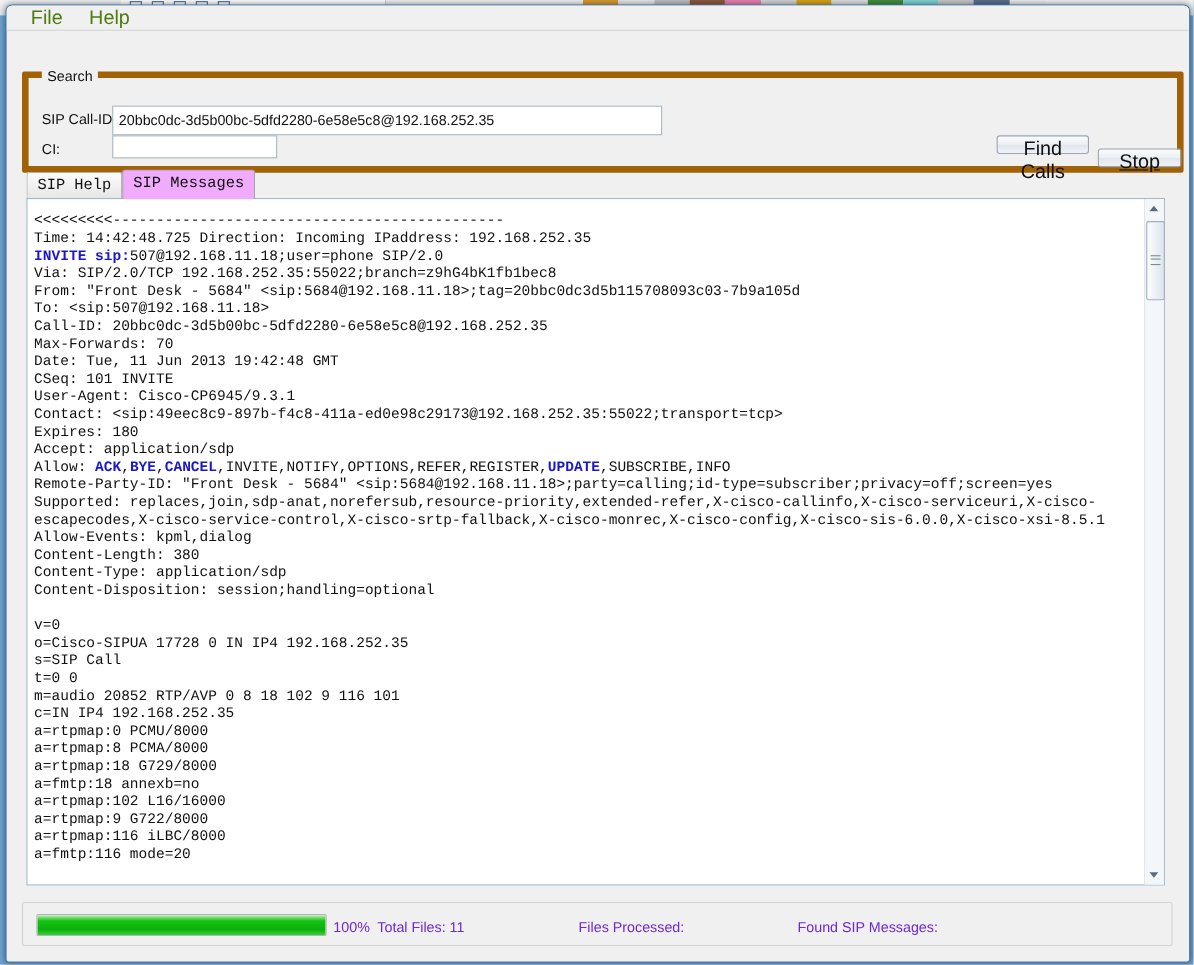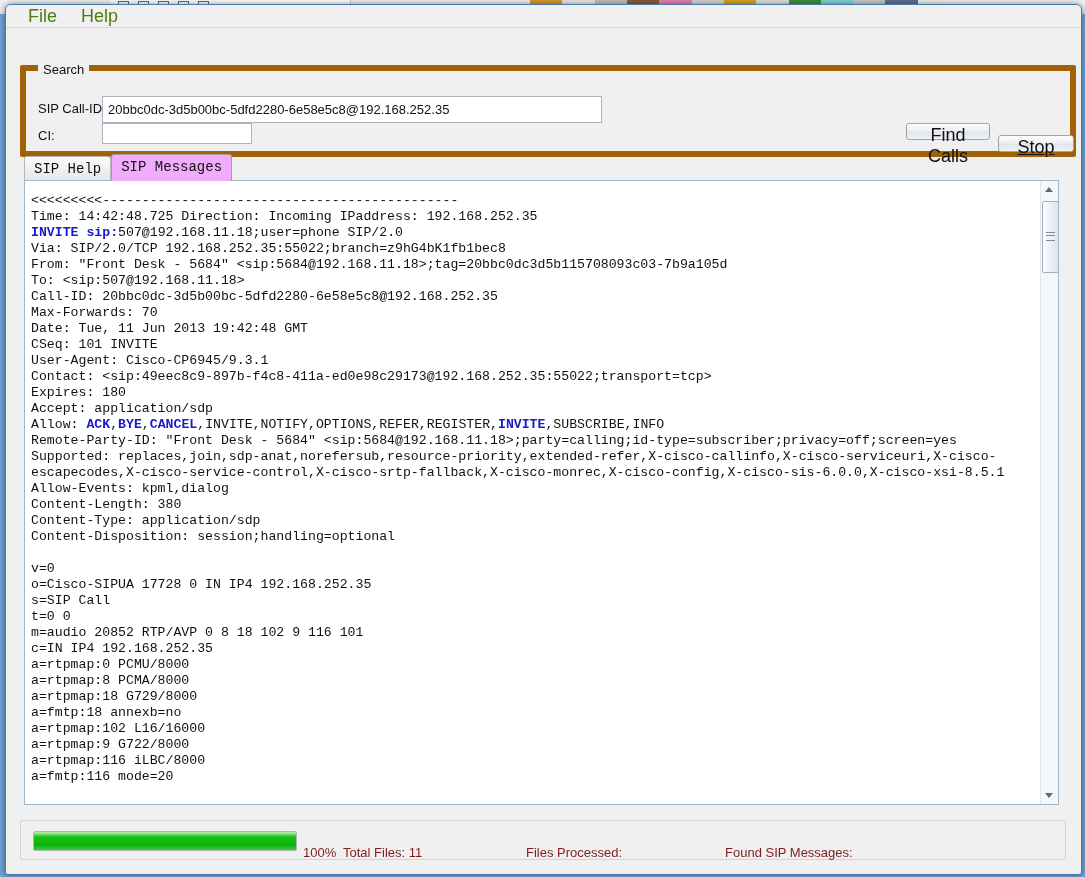--- a/index.html
+++ b/index.html
@@ -89,21 +89,21 @@
     background:linear-gradient(90deg,#fdfefe,#eef2f6 45%,#dde5ed);}
   #sb-thumb .grip{position:absolute;left:3px;top:30px;width:9px;height:7px;
     border-top:1px solid #7c8b99;border-bottom:1px solid #7c8b99;}
   #sb-thumb .grip::after{content:"";position:absolute;left:0;top:2px;width:9px;height:1px;background:#7c8b99;}
   
   #status-bar{position:absolute;left:14px;top:815px;width:1044px;height:38px;
     border:1px solid #d3d3d3;border-radius:2px;background:#f0f0f0;}
   #progress-track{position:absolute;left:12px;top:10px;width:262px;height:18px;
     border:1px solid #b4b4b4;background:#e9ecef;border-radius:2px;overflow:hidden;}
   #progress-fill{height:100%;background:linear-gradient(#bff0b5,#15c415 28%,#0bb00b 72%,#37cf37);}
-  .status-text{position:absolute;font-size:13px;color:#7f1d1d;top:24px;}
+  .status-text{position:absolute;font-size:13px;color:#6d28d9;top:14px;}
   #pct-label{left:282px;}
   #total-files{left:322px;}
   #files-processed{left:505px;}
   #found-messages{left:704px;text-align:right;}
 </style>
 <style>#message-text .kw{color:#1a18c8;font-weight:bold;}</style></head>
 <body>
 
 <div id="desktop-backdrop">
   <div id="backdrop-toolbar">
@@ -162,21 +162,21 @@
 From: "Front Desk - 5684" &lt;sip:5684@192.168.11.18&gt;;tag=20bbc0dc3d5b115708093c03-7b9a105d
 To: &lt;sip:507@192.168.11.18&gt;
 Call-ID: 20bbc0dc-3d5b00bc-5dfd2280-6e58e5c8@192.168.252.35
 Max-Forwards: 70
 Date: Tue, 11 Jun 2013 19:42:48 GMT
 CSeq: 101 INVITE
 User-Agent: Cisco-CP6945/9.3.1
 Contact: &lt;sip:49eec8c9-897b-f4c8-411a-ed0e98c29173@192.168.252.35:55022;transport=tcp&gt;
 Expires: 180
 Accept: application/sdp
-Allow: <span class="kw">ACK</span>,<span class="kw">BYE</span>,<span class="kw">CANCEL</span>,INVITE,NOTIFY,OPTIONS,REFER,REGISTER,<span class="kw">INVITE</span>,SUBSCRIBE,INFO
+Allow: <span class="kw">ACK</span>,<span class="kw">BYE</span>,<span class="kw">CANCEL</span>,INVITE,NOTIFY,OPTIONS,REFER,REGISTER,<span class="kw">UPDATE</span>,SUBSCRIBE,INFO
 Remote-Party-ID: "Front Desk - 5684" &lt;sip:5684@192.168.11.18&gt;;party=calling;id-type=subscriber;privacy=off;screen=yes
 Supported: replaces,join,sdp-anat,norefersub,resource-priority,extended-refer,X-cisco-callinfo,X-cisco-serviceuri,X-cisco-
 escapecodes,X-cisco-service-control,X-cisco-srtp-fallback,X-cisco-monrec,X-cisco-config,X-cisco-sis-6.0.0,X-cisco-xsi-8.5.1
 Allow-Events: kpml,dialog
 Content-Length: 380
 Content-Type: application/sdp
 Content-Disposition: session;handling=optional
 
 v=0
 o=Cisco-SIPUA 17728 0 IN IP4 192.168.252.35

